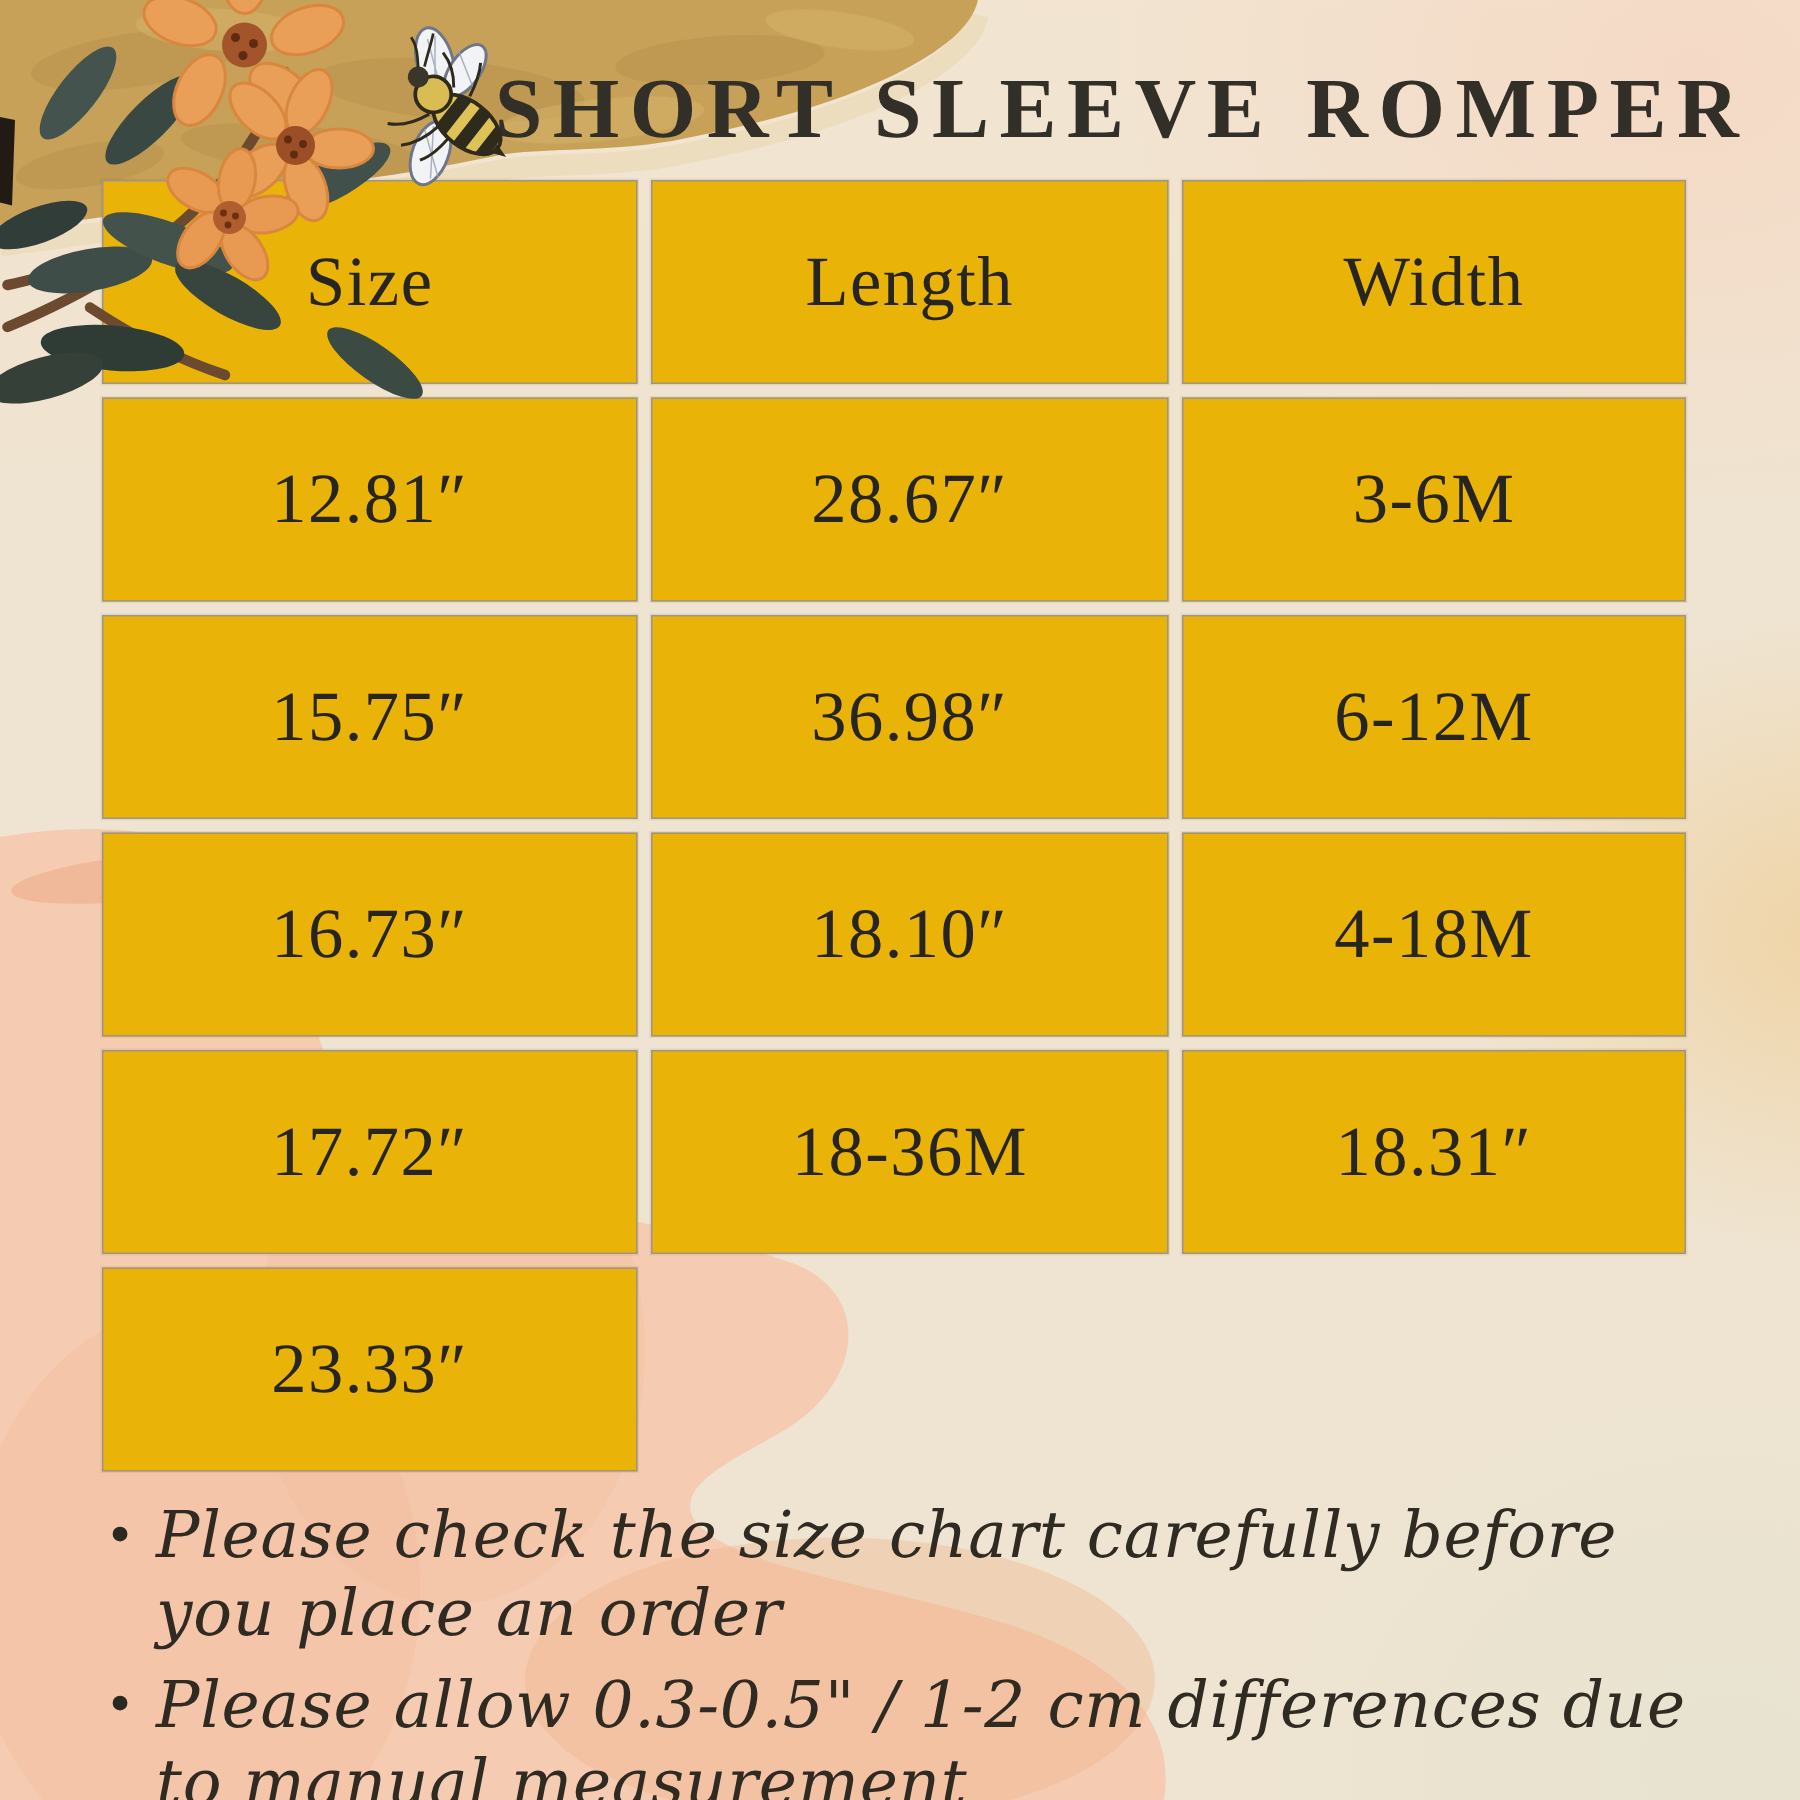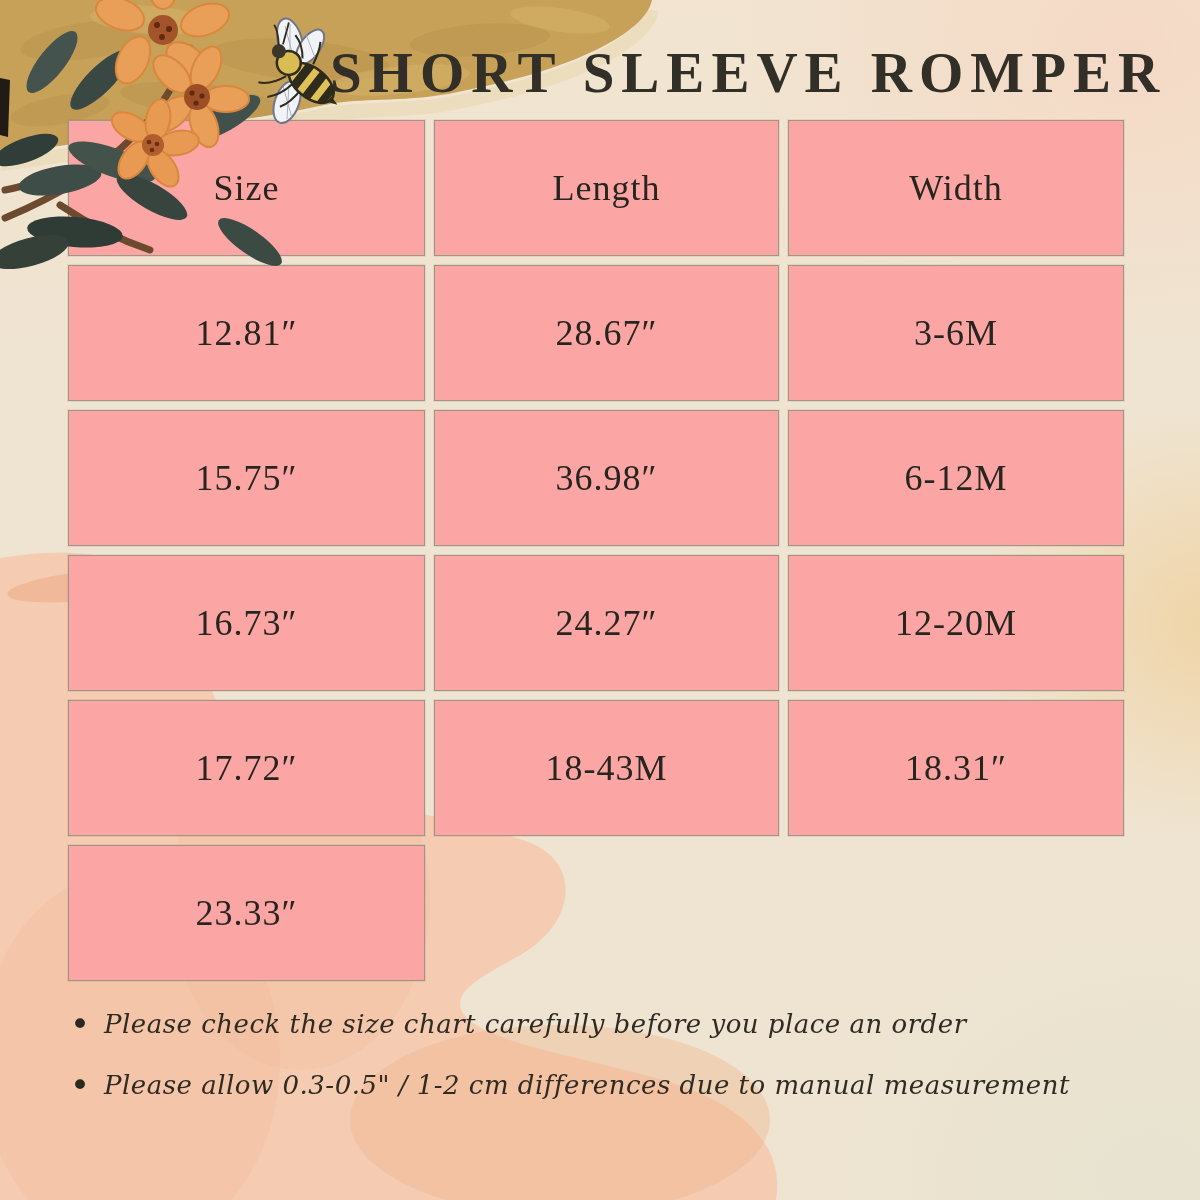--- a/index.html
+++ b/index.html
@@ -25,40 +25,40 @@
   }
 
   .size-table{
     position:absolute;left:68px;top:120px;z-index:2;
     display:grid;
     grid-template-columns:357px 345px 336px;
     grid-auto-rows:136px;
     gap:9px;
   }
   .cell{
-    background:#fca5a5;
+    background:#eab308;
     border:1.5px solid #a09584;
     box-shadow:0 0 0 1px rgba(120,110,95,.12);
     display:flex;align-items:center;justify-content:center;
-    font-size:36px;color:#27251f;letter-spacing:1px;text-align:right;
+    font-size:47px;color:#27251f;letter-spacing:1px;text-align:right;
   }
 
   .notes{
     position:absolute;left:70px;top:998px;width:1080px;z-index:2;
     display:flex;flex-direction:column;gap:9px;
     color:#2f2b23;
   }
   .note{display:flex;align-items:flex-start;}
   .note .bullet{
     width:34px;flex:0 0 34px;font-size:34px;line-height:52px;color:#2b2822;
     font-family:"DejaVu Sans", sans-serif;
   }
   .note .note-text{
     flex:1;font-family:"DejaVu Serif", serif;font-style:italic;
-    font-size:26px;line-height:52px;letter-spacing:.5px;
+    font-size:43px;line-height:52px;letter-spacing:.5px;
   }
 
   .flora{position:absolute;left:0;top:0;z-index:3;pointer-events:none;}
   .bee{position:absolute;left:243px;top:14px;z-index:4;pointer-events:none;}
 </style>
 </head>
 <body>
 
 <div class="page">
 
@@ -111,26 +111,26 @@
 
     <div class="cell">12.81″</div>
     <div class="cell">28.67″</div>
 
     <div class="cell">3-6M</div>
     <div class="cell">15.75″</div>
     <div class="cell">36.98″</div>
 
     <div class="cell">6-12M</div>
     <div class="cell">16.73″</div>
-    <div class="cell">24.27″</div>
-
-    <div class="cell">12-20M</div>
+    <div class="cell">18.10″</div>
+
+    <div class="cell">4-18M</div>
     <div class="cell">17.72″</div>
 
-    <div class="cell">18-43M</div>
+    <div class="cell">18-36M</div>
     <div class="cell">18.31″</div>
     <div class="cell">23.33″</div>
   </div>
 
   <svg class="flora" width="460" height="360" viewBox="0 0 460 360">
 
     <g fill="none" stroke="#6b4a30" stroke-width="7" stroke-linecap="round">
       <path d="M5,218 C60,195 100,170 135,135 C165,105 180,75 190,48"></path>
       <path d="M135,135 C155,128 175,118 193,100"></path>
       <path d="M100,160 C120,158 138,152 152,145"></path>

